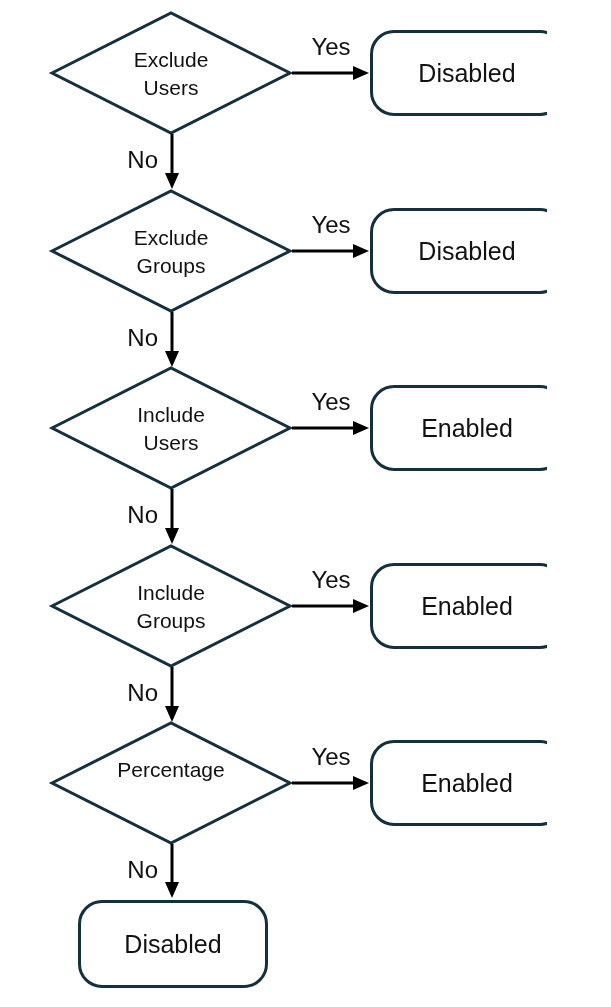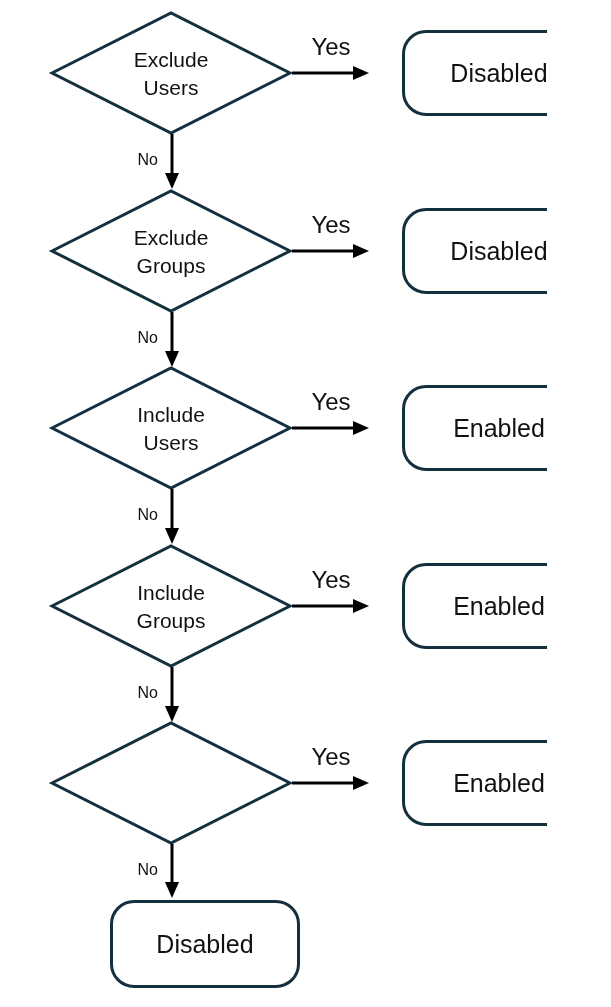--- a/index.html
+++ b/index.html
@@ -27,30 +27,30 @@
     text-align:center;font-size:21px;line-height:28px;
     color:var(--text);
   }
   .diamond-label span{display:block;}
   .outcome-box{
     position:absolute;left:370px;width:194px;height:86px;
     box-sizing:border-box;
     border:3px solid var(--shape-border);
     border-radius:24px;background:#ffffff;
     display:flex;align-items:center;justify-content:center;
-    font-size:25px;color:var(--text);margin-left:32px;
+    font-size:25px;color:var(--text);
   }
   .outcome-box.final{left:78px;top:900px;width:190px;height:88px;}
   .yes-label{
     position:absolute;left:301px;width:60px;
     text-align:center;font-size:24px;line-height:24px;color:var(--text);
   }
   .no-label{
     position:absolute;left:98px;width:60px;
-    text-align:right;font-size:16px;line-height:24px;color:var(--text);
+    text-align:right;font-size:24px;line-height:24px;color:var(--text);
   }
 </style>
 </head>
 <body>
 
 <div class="canvas">
 
   <svg class="layer" width="611" height="1007" viewBox="0 0 611 1007">
 
     <polygon class="diamond" points="52,73 171,13 290,73 171,133"></polygon>
@@ -92,20 +92,21 @@
   </div>
   <div class="diamond-label" style="top:401px">
     <span>Include</span>
     <span>Users</span>
   </div>
   <div class="diamond-label" style="top:579px">
     <span>Include</span>
     <span>Groups</span>
   </div>
   <div class="diamond-label" style="top:756px">
+    <span>Percentage</span>
   </div>
 
   <div class="yes-label" style="top:35px">Yes</div>
   <div class="yes-label" style="top:213px">Yes</div>
   <div class="yes-label" style="top:390px">Yes</div>
   <div class="yes-label" style="top:568px">Yes</div>
   <div class="yes-label" style="top:745px">Yes</div>
 
   <div class="no-label" style="top:148px">No</div>
   <div class="no-label" style="top:326px">No</div>

